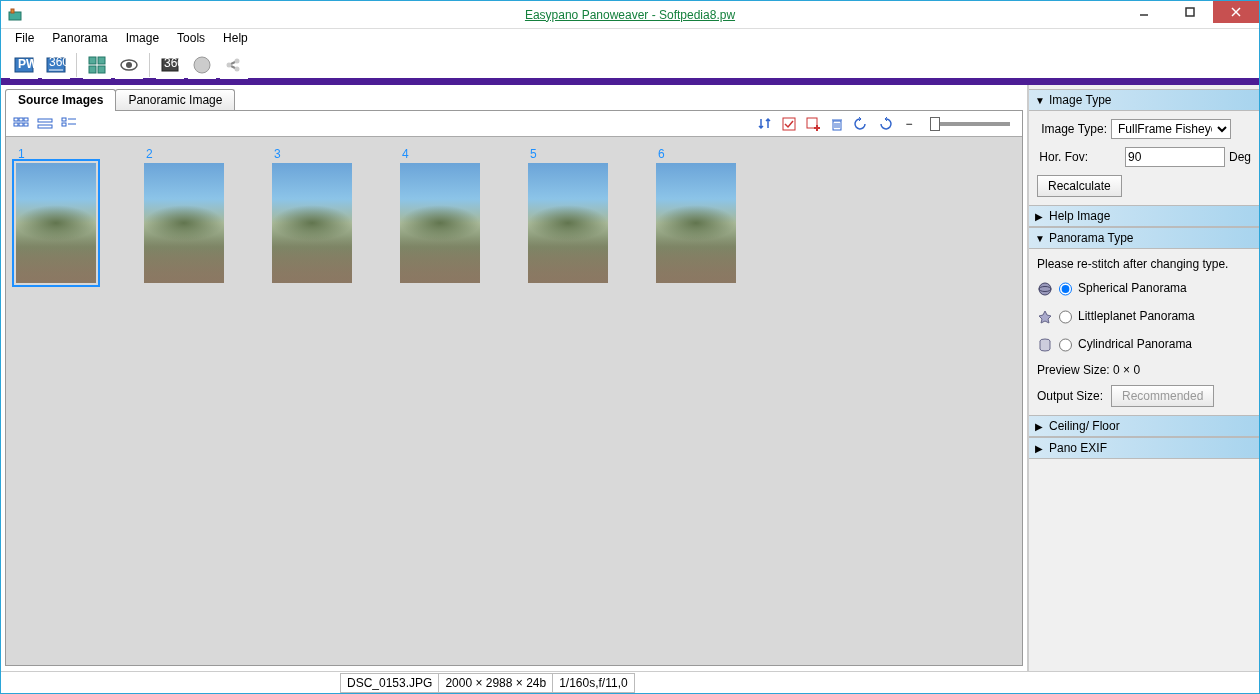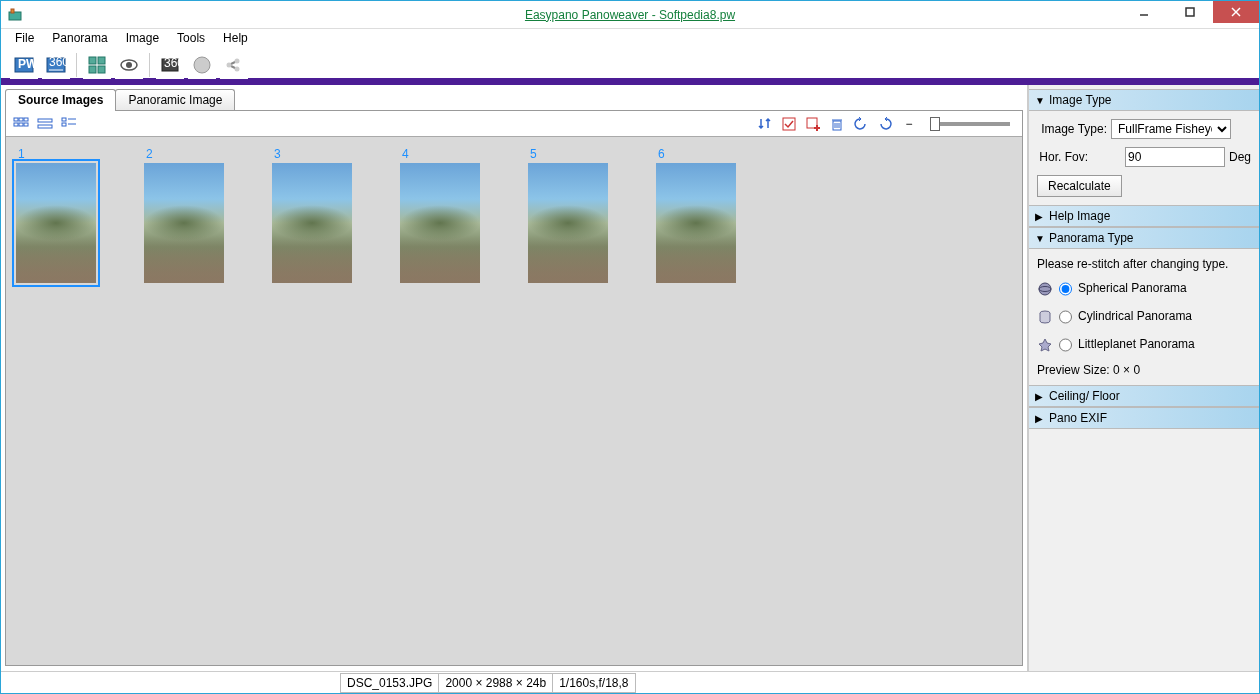--- a/index.html
+++ b/index.html
@@ -273,44 +273,48 @@
       <div class="radio-row">
         <svg class="ricon" viewBox="0 0 16 16">
             <circle cx="8" cy="8" r="6" fill="#99b" stroke="#446"></circle>
             <ellipse cx="8" cy="8" rx="6" ry="2.5" fill="none" stroke="#446"></ellipse>
           </svg>
         <input type="radio" name="pt" checked="" style="">
         <span>Spherical Panorama</span>
       </div>
       <div class="radio-row">
         <svg class="ricon" viewBox="0 0 16 16">
+            <path d="M8 2 L10 6 L14 7 L11 10 L12 14 L8 12 L4 14 L5 10 L2 7 L6 6 Z" fill="#aac" stroke="#668"></path>
+          </svg>
+        <input type="radio" name="pt" style="">
+        <span>Littleplanet Panorama</span>
+      </div>
+      <div class="radio-row">
+        <svg class="ricon" viewBox="0 0 16 16">
             <ellipse cx="8" cy="4" rx="5" ry="2" fill="#ccd" stroke="#668"></ellipse>
             <path d="M3 4 L3 12 A5 2 0 0 0 13 12 L13 4" fill="#ccd" stroke="#668"></path>
           </svg>
         <input type="radio" name="pt" style="">
         <span>Cylindrical Panorama</span>
       </div>
-      <div class="radio-row">
-        <svg class="ricon" viewBox="0 0 16 16">
-            <path d="M8 2 L10 6 L14 7 L11 10 L12 14 L8 12 L4 14 L5 10 L2 7 L6 6 Z" fill="#aac" stroke="#668"></path>
-          </svg>
-        <input type="radio" name="pt" style="">
-        <span>Littleplanet Panorama</span>
-      </div>
       <div>Preview Size: 0 × 0</div>
+      <div class="form-row">
+        <span style="width:70px">Output Size:</span>
+        <button class="btn disabled">Recommended</button>
+      </div>
     </div>
     <div class="panel-header">
       <span class="arrow">▶</span>
       <span>Ceiling/ Floor</span>
     </div>
     <div class="panel-header">
       <span class="arrow">▶</span>
       <span>Pano EXIF</span>
     </div>
   </div>
 </div>
 
 <div class="statusbar">
   <div class="status-spacer"></div>
   <div class="status-cell">DSC_0153.JPG</div>
   <div class="status-cell">2000 × 2988 × 24b</div>
-  <div class="status-cell">1/160s,f/18,8</div>
+  <div class="status-cell">1/160s,f/11,0</div>
 </div>
 
 </body></html>

